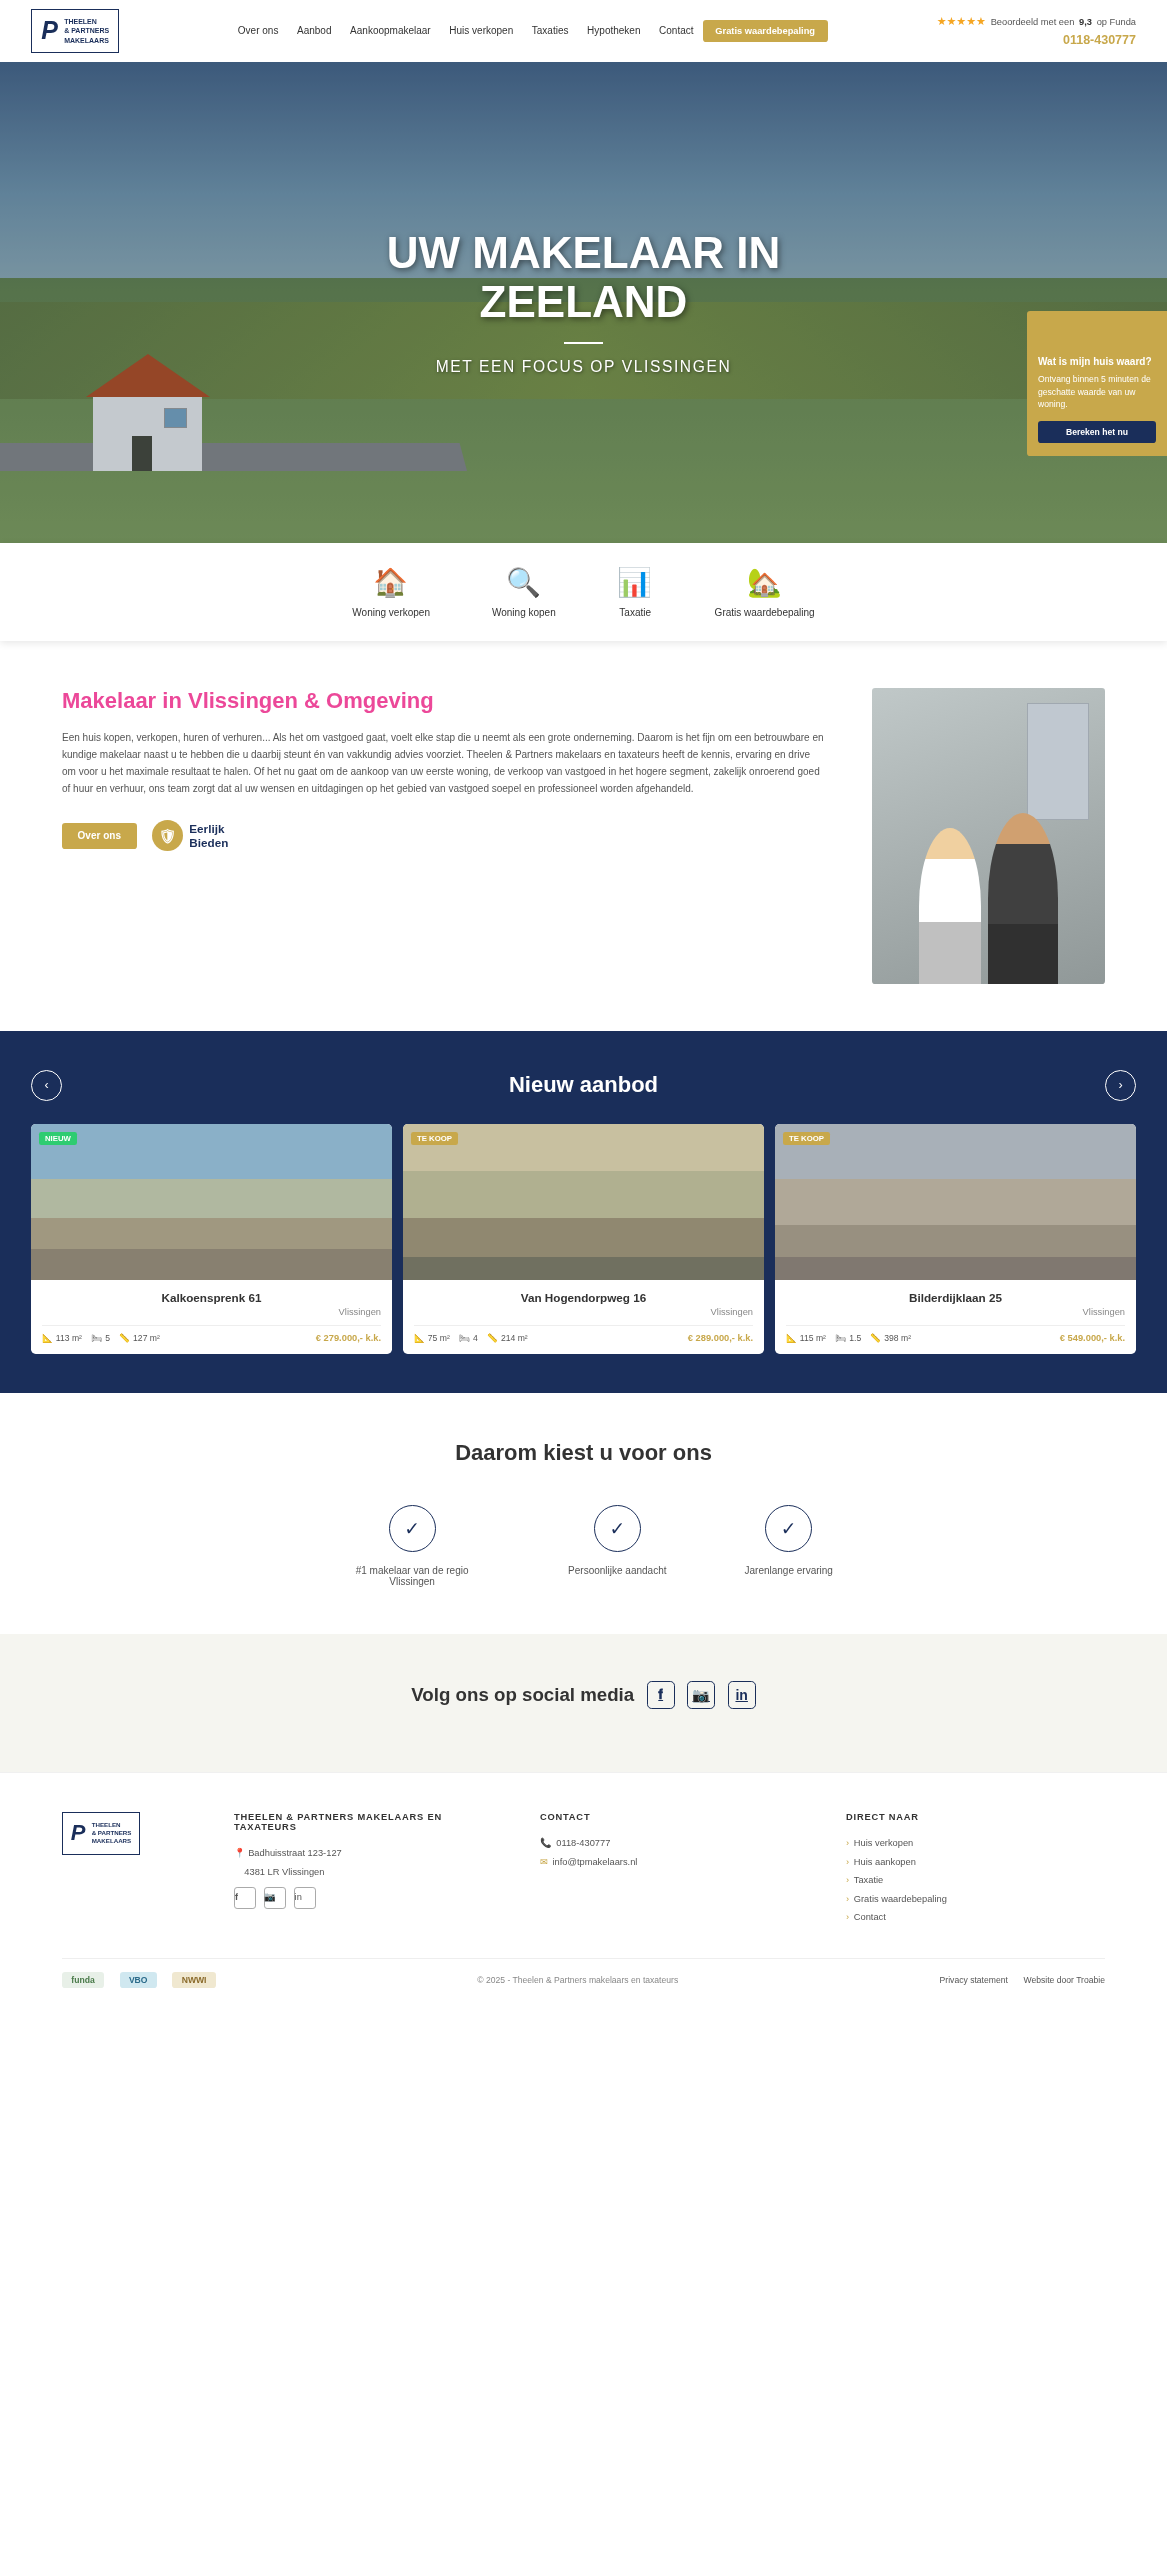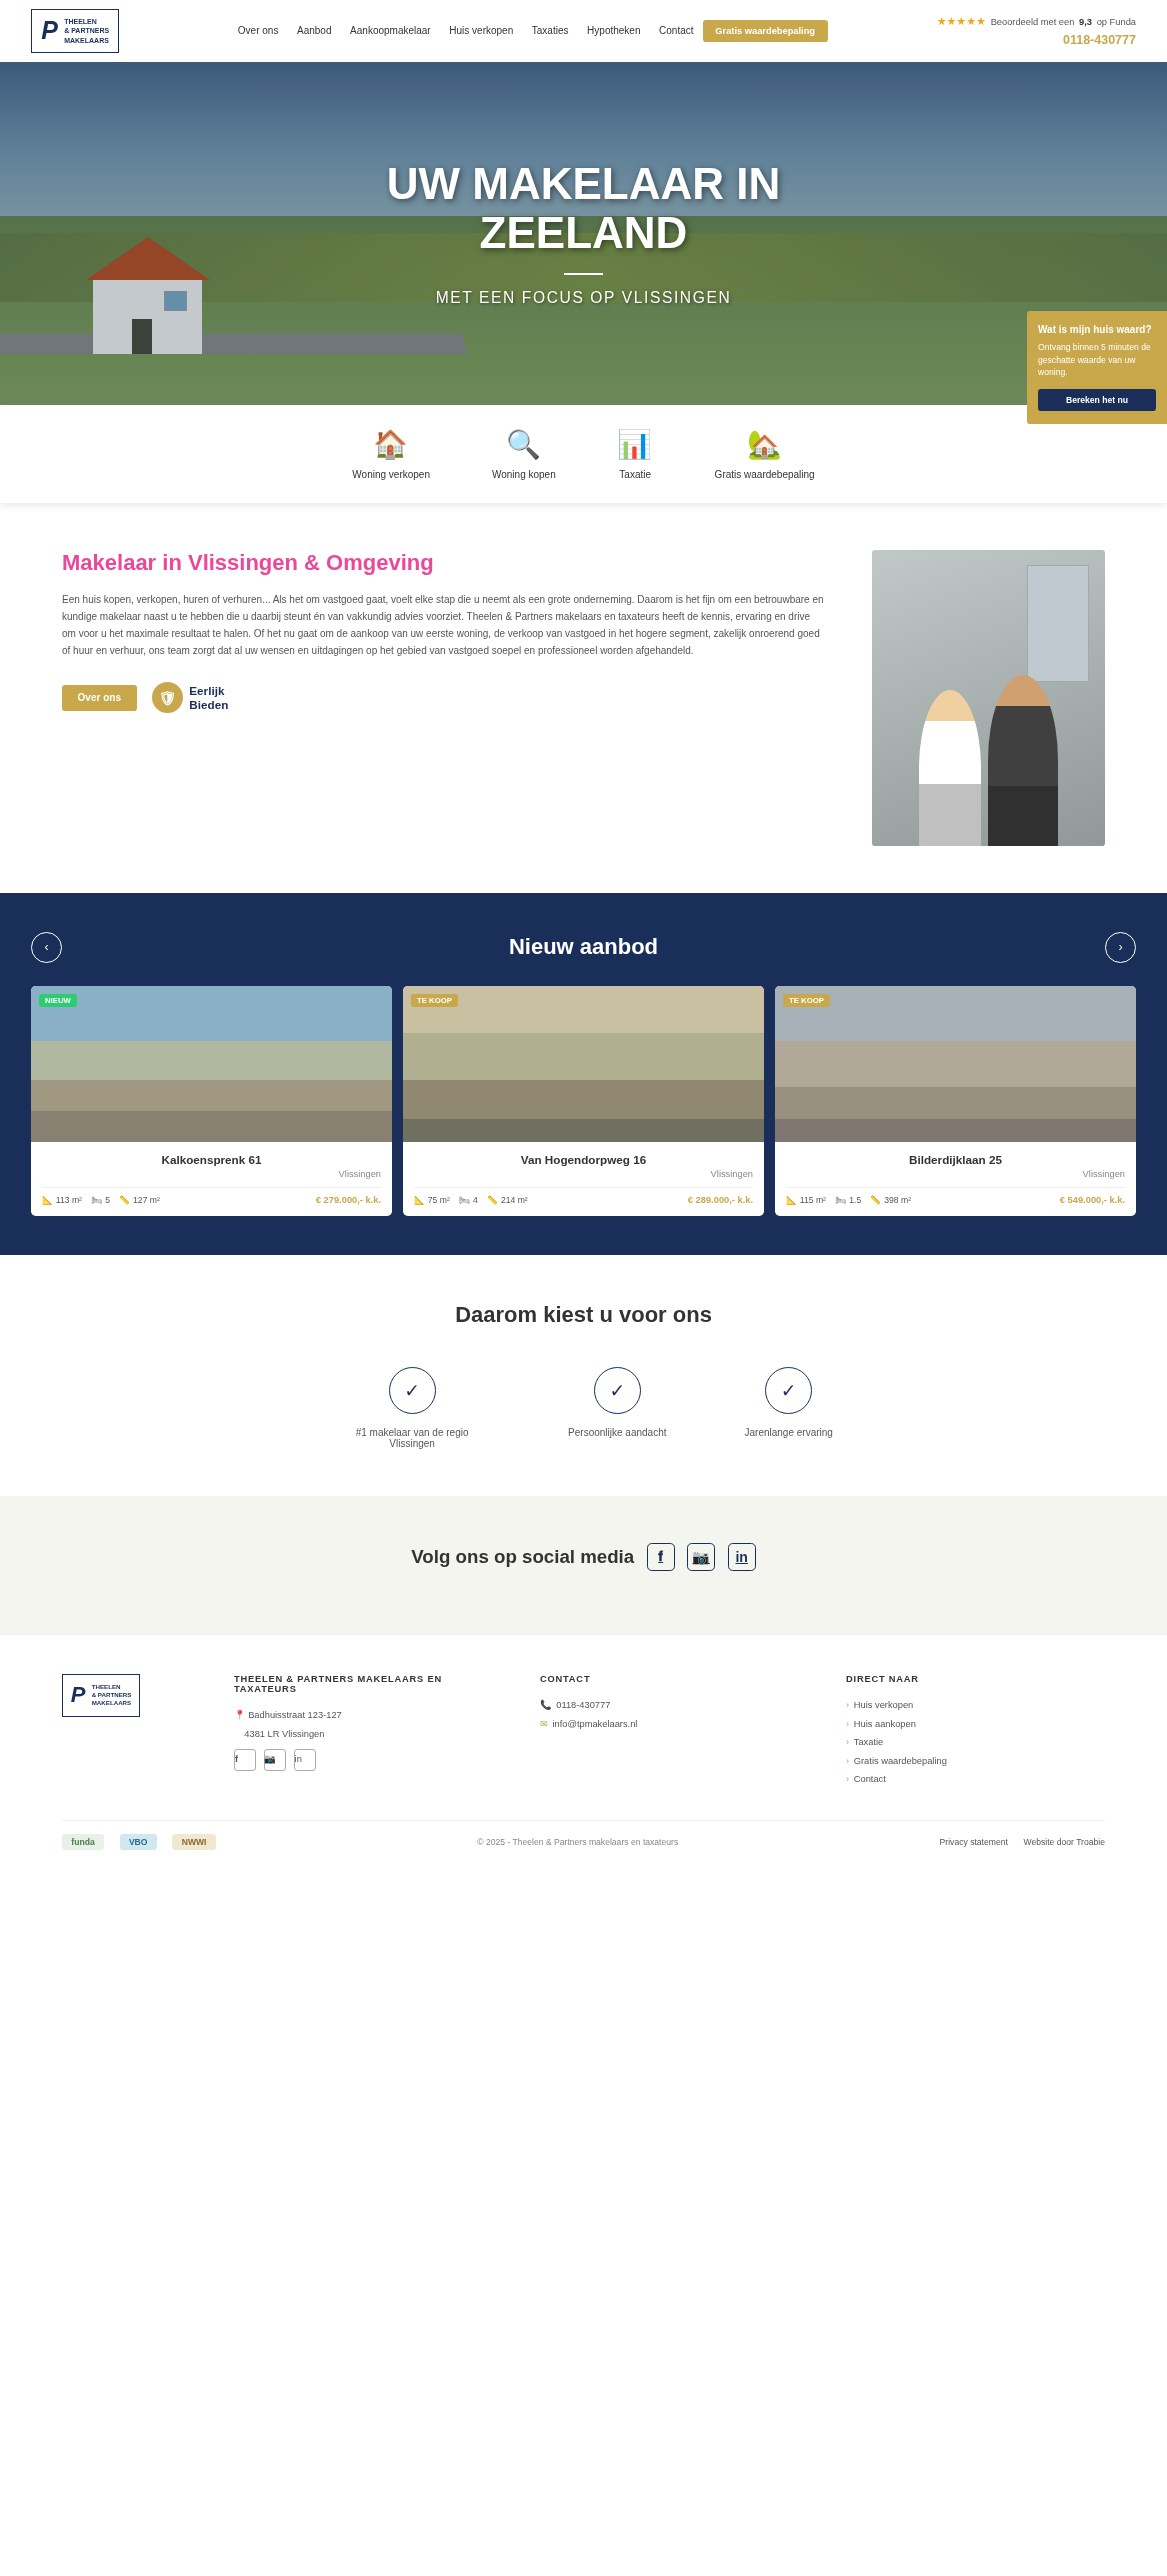--- a/index.html
+++ b/index.html
@@ -30,21 +30,21 @@
     .about-text { flex: 1; }
     .about-title { font-size: 22px; font-weight: bold; color: #ec4899; margin-bottom: 15.6px; }
     .about-body { font-size: 10px; line-height: 1.7; color: #555; margin-bottom: 23px; }
     .about-actions { display: flex; align-items: center; gap: 15.6px; }
     .btn-over-ons { background: #c8a84b; color: #fff; padding: 7.8px 15.6px; border-radius: 3.1px; font-size: 10px; font-weight: bold; text-decoration: none; }
     .eerlijk-bieden { display: flex; align-items: center; gap: 6.2px; font-weight: bold; font-size: 11.7px; color: #1a2e5a; }
     .eb-icon { width: 31px; height: 31px; background: #c8a84b; border-radius: 50%; display: flex; align-items: center; justify-content: center; color: #fff; font-size: 14px; }
 
     
     .floating-widget { position: fixed; right: 0; top: 311px; width: 140px; background: #c8a84b; color: #fff; padding: 12.5px 11px; border-radius: 3.1px 0 0 3.1px; z-index: 100; font-size: 9.3px; }
-    .widget-title { font-weight: bold; font-size: 10px; margin-bottom: 6.2px; }
+    .widget-title { font-weight: bold; font-size: 10px; margin-bottom: 6.2px; margin-top: 32px; }
     .widget-body { font-size: 8.6px; line-height: 1.5; margin-bottom: 9.3px; }
     .widget-btn { background: #1a2e5a; color: #fff; padding: 6.2px 9.3px; border-radius: 3.1px; font-size: 8.6px; font-weight: bold; text-align: center; cursor: pointer; }
 
     
     .aanbod-section { background: #1a2e5a; padding: 39px 31px; color: #fff; }
     .aanbod-header { display: flex; align-items: center; justify-content: space-between; margin-bottom: 23px; }
     .aanbod-title { font-size: 22px; font-weight: bold; text-align: center; flex: 1; }
     .carousel-btn { width: 31px; height: 31px; border-radius: 50%; border: 1.6px solid #fff; background: transparent; color: #fff; font-size: 12.5px; cursor: pointer; display: flex; align-items: center; justify-content: center; }
     .property-cards { display: flex; gap: 11px; }
     .property-card { background: #fff; border-radius: 4.7px; overflow: hidden; flex: 1; color: #333; }
@@ -104,21 +104,21 @@
     .footer-social-icon { width: 22px; height: 22px; border-radius: 3.1px; border: 0.8px solid #aaa; display: flex; align-items: center; justify-content: center; font-size: 11px; color: #555; }
 
     .header-wrapper { background: #fff; box-shadow: 0 1.6px 6.2px rgba(0,0,0,0.1); }
     .header-main { display: flex; align-items: center; justify-content: space-between; padding: 9.3px 31px; }
 
     .direct-naar a::before { content: '›'; margin-right: 4.7px; color: #c8a84b; }
 
     
     .hero-img-container {
       width: 100%;
-      height: 343px;
+      height: 481px;
       position: relative;
       overflow: hidden;
       background: #3b82f6;
     }
     .sky-gradient { position: absolute; inset: 0; height: 55%; background: linear-gradient(180deg, #4a6a90 0%, #7aA0b8 50%, #aac4c8 100%); }
     .ground-layer { position: absolute; bottom: 0; left: 0; right: 0; height: 55%; background: linear-gradient(180deg, #6a8a50 0%, #7a9a58 40%, #8aaa60 100%); }
     .field-row1 { position: absolute; bottom: 30%; left: 0; right: 0; height: 20%; background: linear-gradient(90deg, #6a8040 0%, #8aa040 50%, #6a8040 100%); opacity: 0.7; }
     .road-path { position: absolute; bottom: 15%; left: 0; width: 40%; height: 6%; background: #909090; transform: perspective(311px) rotateX(10deg); transform-origin: left bottom; }
     .hero-house-art { position: absolute; bottom: 15%; left: 8%; }
     .h-house { width: 109px; height: 78px; background: #fff; position: relative; }

